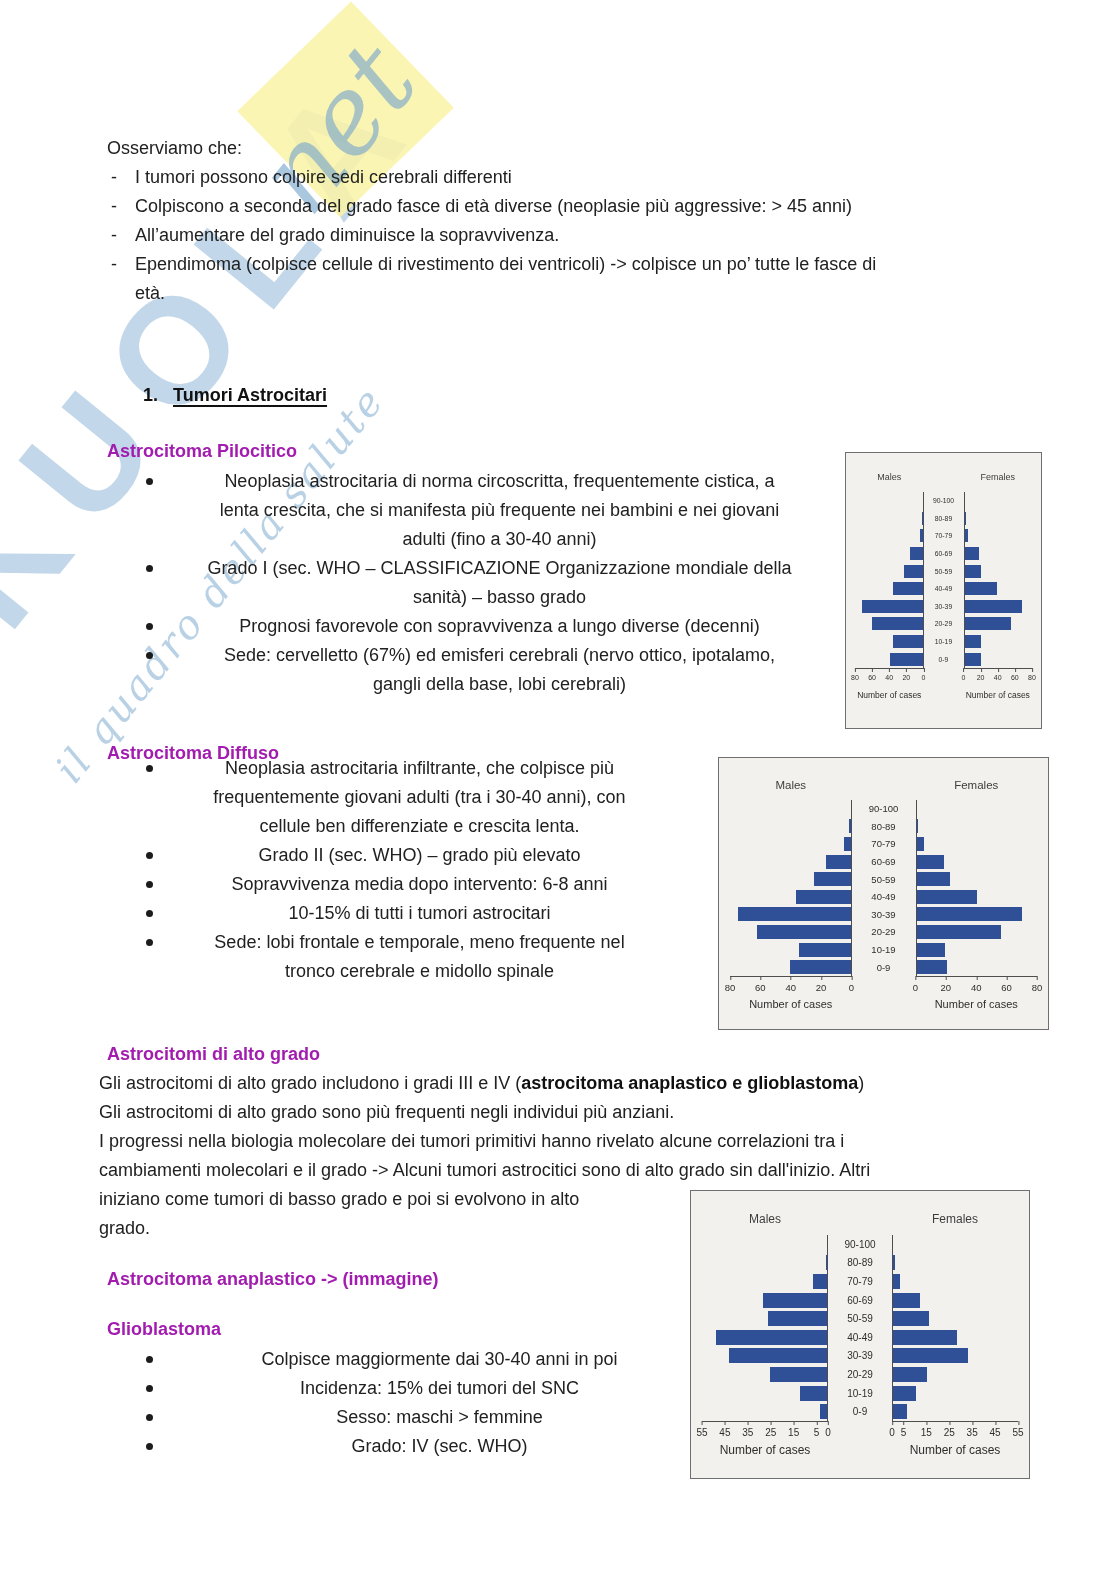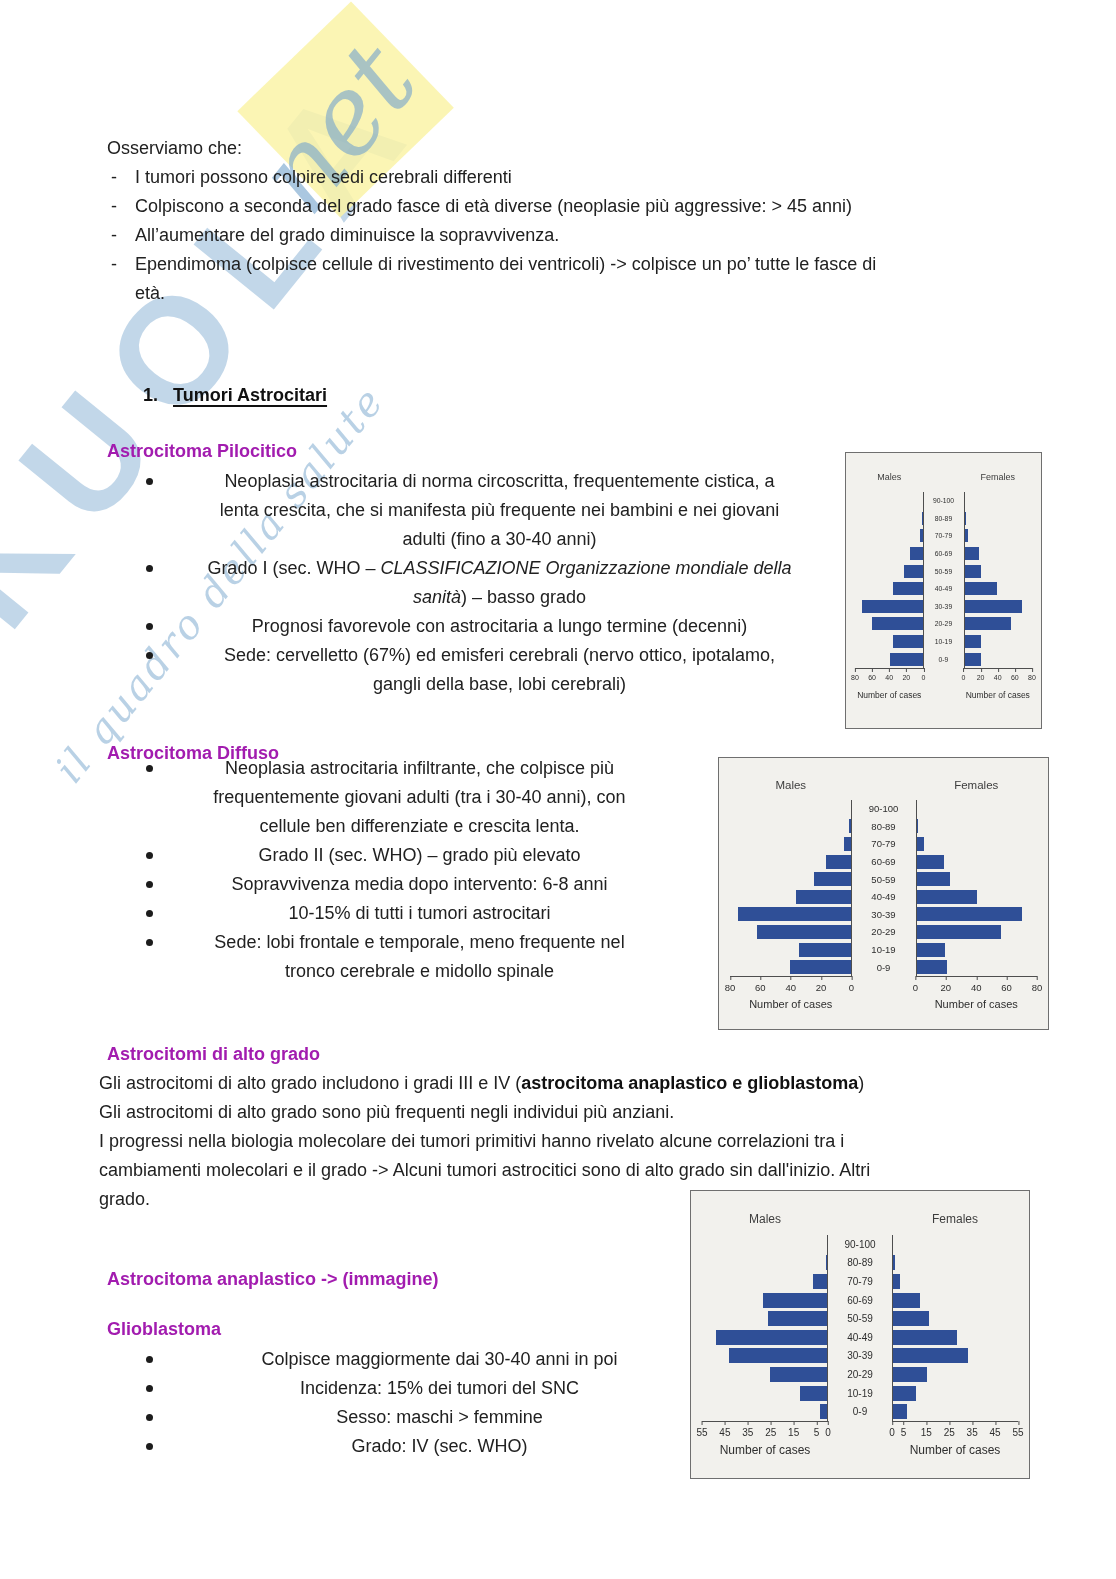--- a/index.html
+++ b/index.html
@@ -34,21 +34,21 @@
     position:absolute;left:46px;top:762px;
     transform:rotate(-51deg);transform-origin:0 0;
     font-family:"DejaVu Serif", serif;font-style:italic;
     font-size:40px;letter-spacing:3px;
     color:rgba(128,172,208,0.55);white-space:nowrap;
   }
   
   .content{position:absolute;inset:0;z-index:1;}
   .blk{position:absolute;font-size:18px;line-height:29px;}
   .bold{font-weight:bold;color:#111;}
-  .it{font-style:italic;}
+  .it{}
   .h-title{font-weight:bold;color:#a21caf;}
   .dash-item{position:relative;padding-left:28px;}
   .dash-item::before{content:"-";position:absolute;left:4px;top:0;}
   .bullets .li{position:relative;padding-left:33px;text-align:center;}
   .bullets .li::before{
     content:"";position:absolute;left:3px;top:11px;width:7px;height:7px;
     border-radius:50%;background:#1c1c1c;
   }
   .sec1{display:flex;gap:15px;font-weight:bold;color:#111;}
   .sec1 .t{text-decoration:underline;text-underline-offset:4px;text-decoration-thickness:2px;}
@@ -128,21 +128,21 @@
     <div class="li">
       <div>Neoplasia astrocitaria di norma circoscritta, frequentemente cistica, a</div>
       <div>lenta crescita, che si manifesta più frequente nei bambini e nei giovani</div>
       <div>adulti (fino a 30-40 anni)</div>
     </div>
     <div class="li">
       <div><span>Grado I (sec. WHO – </span><span class="it">CLASSIFICAZIONE Organizzazione mondiale della</span></div>
       <div><span class="it">sanità</span><span>) – basso grado</span></div>
     </div>
     <div class="li">
-        <div>Prognosi favorevole con astrocitaria a lungo termine (decenni)</div>
+        <div>Prognosi favorevole con sopravvivenza a lungo diverse (decenni)</div>
       </div>
     <div class="li">
       <div>Sede: cervelletto (67%) ed emisferi cerebrali (nervo ottico, ipotalamo,</div>
       <div>gangli della base, lobi cerebrali)</div>
     </div>
   </div>
 
   <div class="pyramid c1" style="left: 845px; top: 452px; width: 197px; height: 277px; --bar: #2f4f97;">
     <div class="p-inner">
         <div class="p-head">
@@ -412,20 +412,21 @@
         </div>
       </div>
   </div>
 
   <div class="blk h-title" style="left:107px;top:1040px;">Astrocitomi di alto grado</div>
   <div class="blk" style="left:99px;top:1069px;width:940px;">
     <div><span>Gli astrocitomi di alto grado includono i gradi III e IV (</span><span class="bold">astrocitoma anaplastico e glioblastoma</span><span>)</span></div>
     <div>Gli astrocitomi di alto grado sono più frequenti negli individui più anziani.</div>
     <div>I progressi nella biologia molecolare dei tumori primitivi hanno rivelato alcune correlazioni tra i</div>
     <div>cambiamenti molecolari e il grado -&gt; Alcuni tumori astrocitici sono di alto grado sin dall'inizio. Altri</div>
+    <div>iniziano come tumori di basso grado e poi si evolvono in alto</div>
     <div>grado.</div>
   </div>
 
   <div class="blk h-title" style="left:107px;top:1265px;">Astrocitoma anaplastico -&gt; (immagine)</div>
 
   <div class="blk h-title" style="left:107px;top:1315px;">Glioblastoma</div>
   <div class="blk bullets" style="left:143px;top:1345px;width:560px;">
     <div class="li">
         <div>Colpisce maggiormente dai 30-40 anni in poi</div>
       </div>

